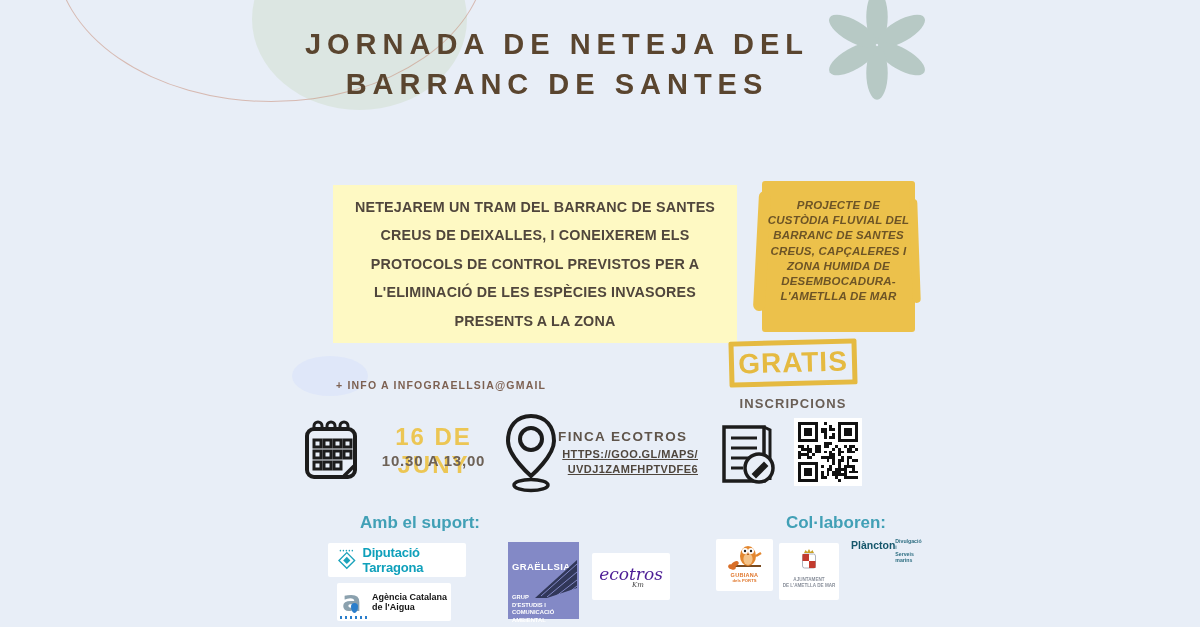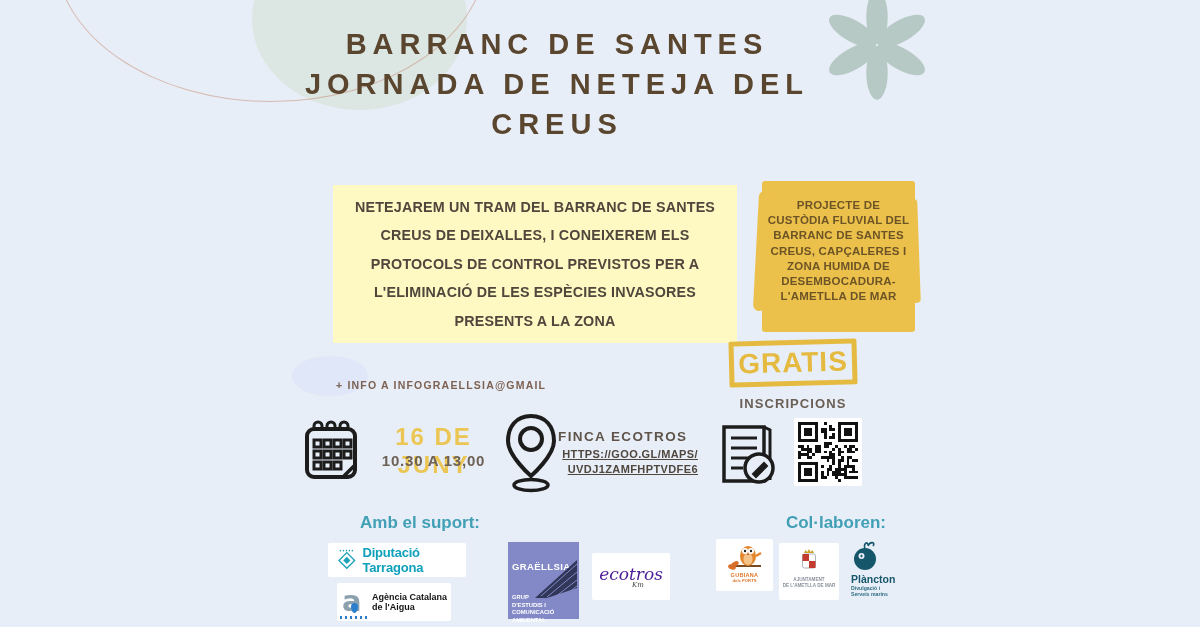--- a/index.html
+++ b/index.html
@@ -17,21 +17,21 @@
   .title{left:272px;top:24px;width:570px;text-align:center;color:#5a452f;
          font-weight:800;font-size:29px;line-height:40px;letter-spacing:6px;}
 
   
   .desc-box{left:333px;top:185px;width:404px;height:158px;background:#fef9c3;
             display:flex;align-items:center;justify-content:center;}
   .desc-box .txt{width:372px;text-align:center;color:#50463c;font-weight:700;
                  font-size:14.3px;line-height:28.5px;letter-spacing:.2px;}
 
   
-  .proj-box{left:762px;top:181px;width:153px;height:151px;background:#ecc14b;border-radius:3px;}
+  .proj-box{left:762px;top:181px;width:153px;height:151px;background:#ecc14b;border-radius:3px;font-style:italic;}
   .proj-box:before{content:"";position:absolute;left:-6px;top:10px;width:12px;height:120px;
                    background:#ecc14b;border-radius:6px;transform:rotate(3deg);}
   .proj-box:after{content:"";position:absolute;right:-4px;top:18px;width:8px;height:104px;
                   background:#ecc14b;border-radius:5px;transform:rotate(-2deg);}
   .proj-box .txt{position:absolute;left:4px;top:17px;width:145px;text-align:center;
                  color:#6d5426;font-weight:700;font-size:11.5px;line-height:15.2px;letter-spacing:.2px;}
 
   
   .gratis{left:729px;top:340px;width:118px;height:36px;border:5px solid #e5ba41;border-radius:2px;
           color:#e5ba41;font-weight:800;font-size:28px;letter-spacing:1px;
@@ -88,21 +88,21 @@
   .ecotros .name{font-family:"DejaVu Serif",serif;font-style:italic;font-size:17px;color:#4c1d95;}
   .ecotros .km{font-family:"DejaVu Serif",serif;font-style:italic;font-size:7px;color:#3f3f3f;margin-top:-3px;margin-left:14px;}
 
   .gubiana{left:716px;top:539px;width:57px;height:52px;display:flex;flex-direction:column;align-items:center;padding-top:3px;box-sizing:border-box;}
   .gubiana .l1{color:#e0762a;font-weight:800;font-size:5.5px;letter-spacing:.3px;}
   .gubiana .l2{color:#e0762a;font-weight:700;font-size:4.2px;}
 
   .ajuntament{left:779px;top:543px;width:60px;height:57px;display:flex;flex-direction:column;align-items:center;padding-top:4px;box-sizing:border-box;}
   .ajuntament .t{color:#8a909b;font-weight:700;font-size:4.6px;line-height:5.8px;text-align:center;margin-top:2px;}
 
-  .plancton{left:845px;top:538px;width:68px;height:76px;display:flex;flex-direction:column;align-items:flex-start;padding-left:6px;box-sizing:border-box;}
+  .plancton{left:845px;top:538px;width:68px;height:76px;display:flex;flex-direction:row;align-items:flex-start;padding-left:6px;box-sizing:border-box;}
   .plancton .name{color:#15566b;font-weight:800;font-size:10.5px;margin-top:1px;}
   .plancton .sub{color:#2e6e82;font-weight:600;font-size:5.2px;line-height:6.4px;}
 </style>
 </head>
 <body>
 
 <div class="poster">
 
   <div class="abs blob"></div>
   <div class="abs blob-arc"></div>
@@ -113,23 +113,22 @@
         <ellipse cx="55" cy="29" rx="10" ry="25" transform="rotate(60 55 55)"></ellipse>
         <ellipse cx="55" cy="29" rx="10" ry="25" transform="rotate(120 55 55)"></ellipse>
         <ellipse cx="55" cy="29" rx="10" ry="25" transform="rotate(180 55 55)"></ellipse>
         <ellipse cx="55" cy="29" rx="10" ry="25" transform="rotate(240 55 55)"></ellipse>
         <ellipse cx="55" cy="29" rx="10" ry="25" transform="rotate(300 55 55)"></ellipse>
       </g>
     </svg>
   </div>
 
   <div class="abs title">
+    <span style="display:block">JORNADA DE NETEJA DEL</span>
     <span style="display:block">BARRANC DE SANTES</span>
-    <span style="display:block">JORNADA DE NETEJA DEL</span>
-    <span style="display:block">CREUS</span>
   </div>
 
   <div class="abs desc-box">
     <div class="txt">NETEJAREM UN TRAM DEL BARRANC DE SANTES CREUS DE DEIXALLES, I CONEIXEREM ELS PROTOCOLS DE CONTROL PREVISTOS PER A L'ELIMINACIÓ DE LES ESPÈCIES INVASORES PRESENTS A LA ZONA</div>
   </div>
 
   <div class="abs proj-box">
     <div class="txt">PROJECTE DE CUSTÒDIA FLUVIAL DEL BARRANC DE SANTES CREUS, CAPÇALERES I ZONA HUMIDA DE DESEMBOCADURA- L'AMETLLA DE MAR</div>
   </div>
 

